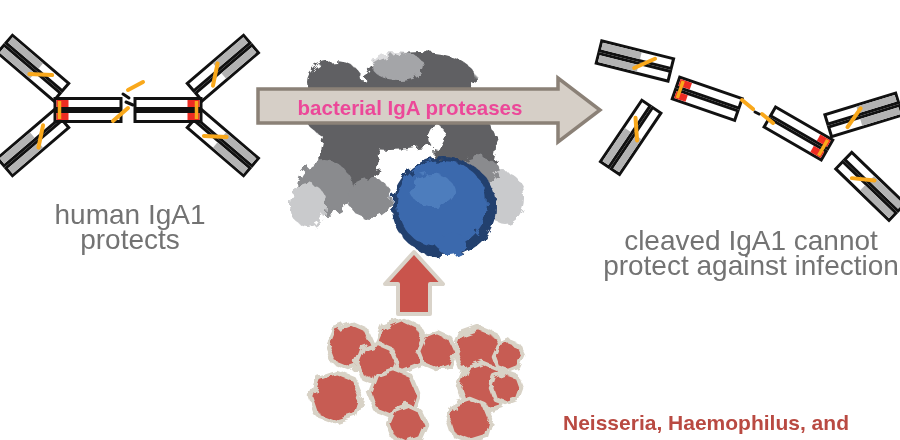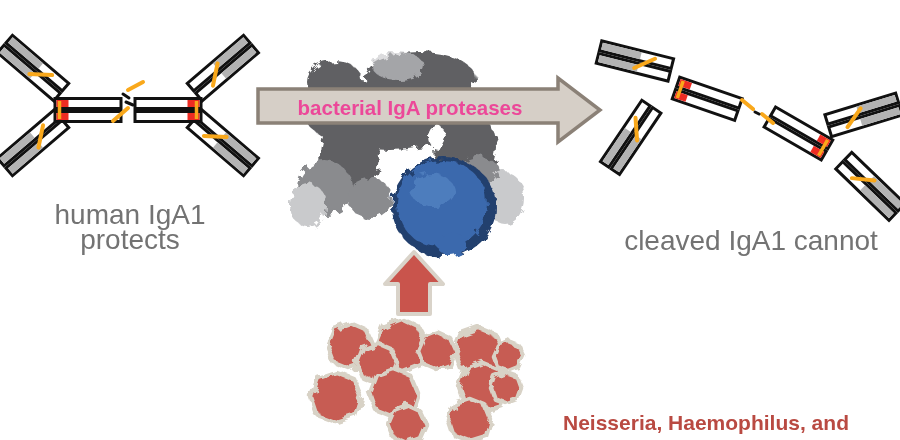--- a/index.html
+++ b/index.html
@@ -120,20 +120,21 @@
   </svg>
 
   <div id="arrow-label">bacterial IgA proteases</div>
 
   <div class="cap" style="left:10px;top:202px;width:240px;">
     <div>human IgA1 protects</div>
   </div>
 
   <div class="cap" style="left:601px;top:203px;width:300px;margin-top:25px;">
     <div>cleaved IgA1 cannot</div>
+    <div>protect against infection</div>
   </div>
 
   <div id="bacteria-caption">
     <div><span class="it">Neisseria</span><span>, </span><span class="it">Haemophilus</span><span>, and</span></div>
     
   </div>
 
 </div>
 
 </body></html>

